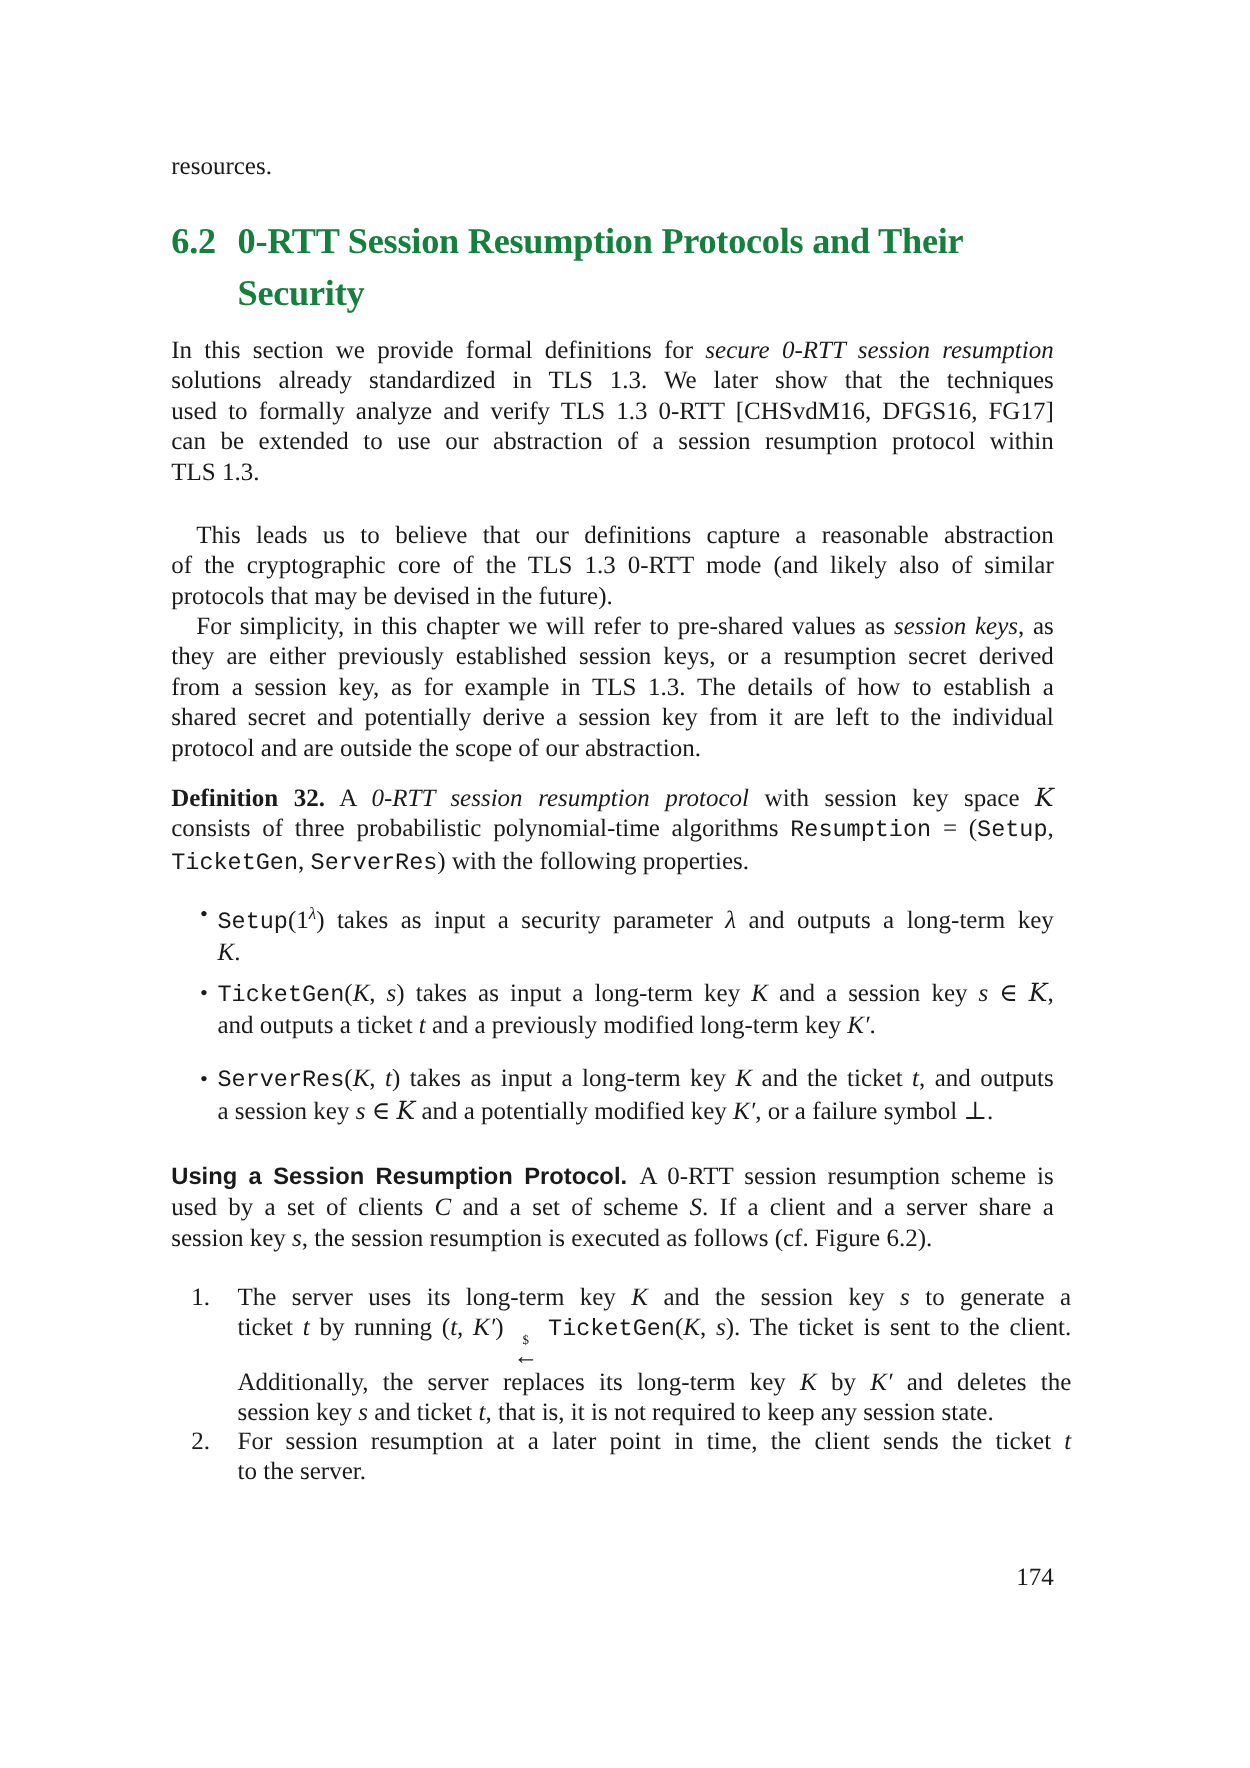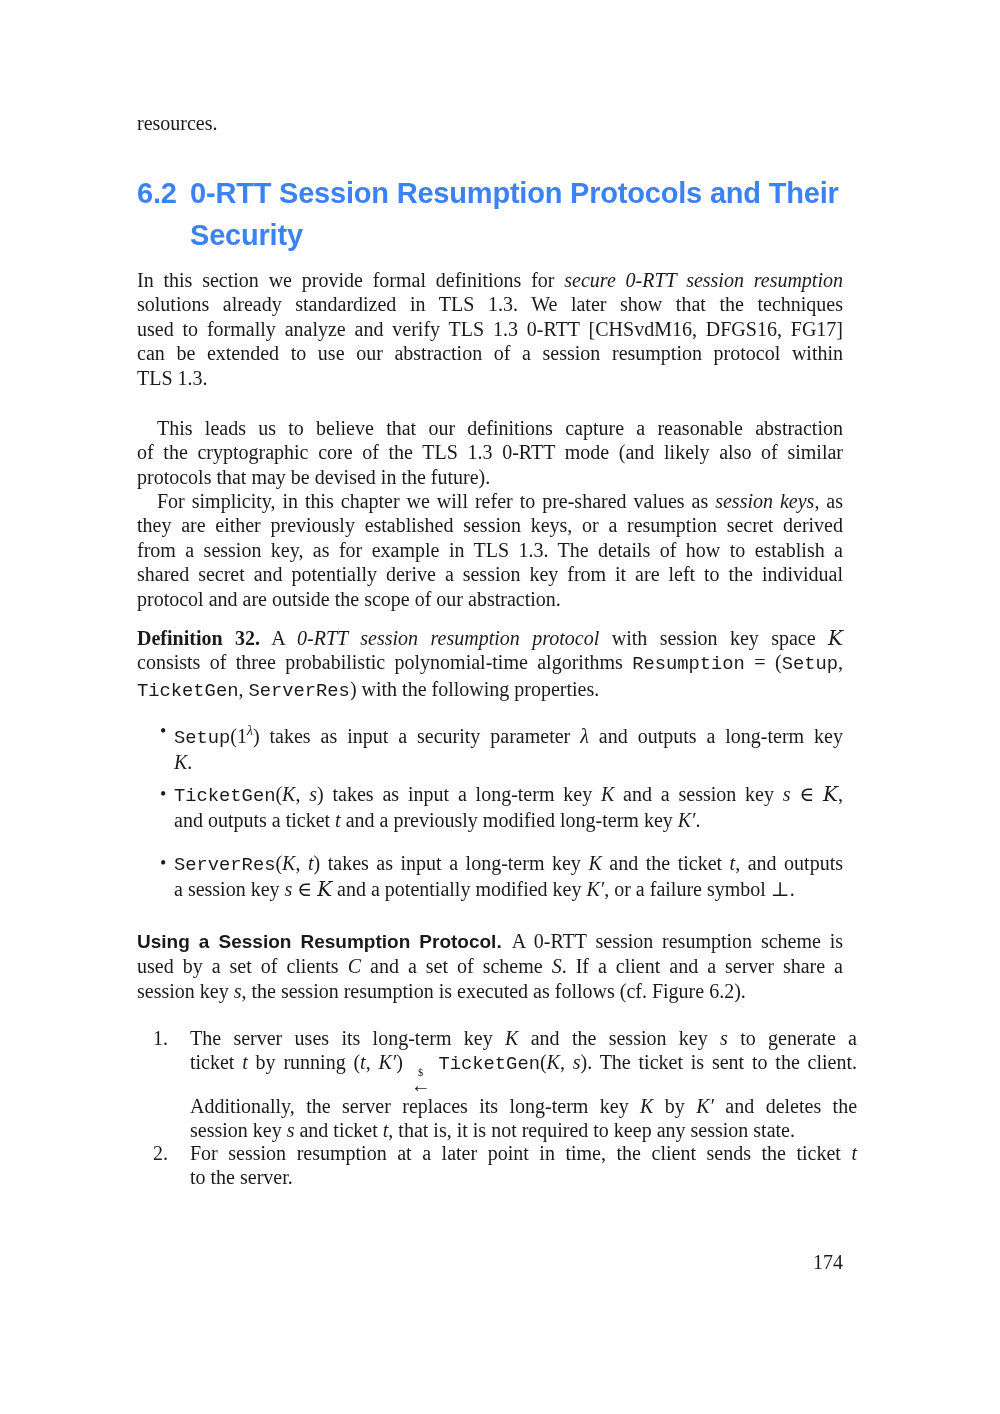--- a/index.html
+++ b/index.html
@@ -21,32 +21,32 @@
   .bf{font-weight:bold;}
   .mt{font-style:italic;}
   .cal{font-style:italic;font-family:"DejaVu Serif",serif;}
   .sf{font-family:Liberation Mono, monospace;font-size:0.94em;}
   .bsf{font-family:"Liberation Sans","DejaVu Sans",sans-serif;font-weight:bold;font-size:0.95em;}
   .sup{font-size:0.68em;vertical-align:super;font-style:italic;}
   .sarr{display:inline-flex;flex-direction:column;align-items:center;vertical-align:-0.32em;line-height:1;}
   .sarr-d{font-size:0.52em;line-height:0.65;}
   .sarr-a{line-height:0.85;}
   .heading{
-    position:absolute;left:137px;top:172px;display:flex;color:#3b82f6;
-    font-family:Liberation Sans, sans-serif;font-weight:bold;
+    position:absolute;left:137px;top:172px;display:flex;color:#15803d;
+    font-family:Liberation Serif, serif;font-weight:bold;
     font-size:29px;line-height:42px;letter-spacing:-0.2px;
   }
   .hnum{width:53px;flex:0 0 53px;}
   .hline{display:block;}
   .pageno{position:absolute;left:137px;top:1251px;width:706px;text-align:right;}
 </style>
 </head>
 <body>
 
-<div class="block" style="top:111px">
+<div class="block" style="top:121px">
   <div class="line last"><span>resources.</span></div>
 </div>
 
 <div class="heading">
   <span class="hnum">6.2</span>
   <span class="htitle">
     <span class="hline">0-RTT Session Resumption Protocols and Their</span>
     <span class="hline">Security</span>
   </span>
 </div>

